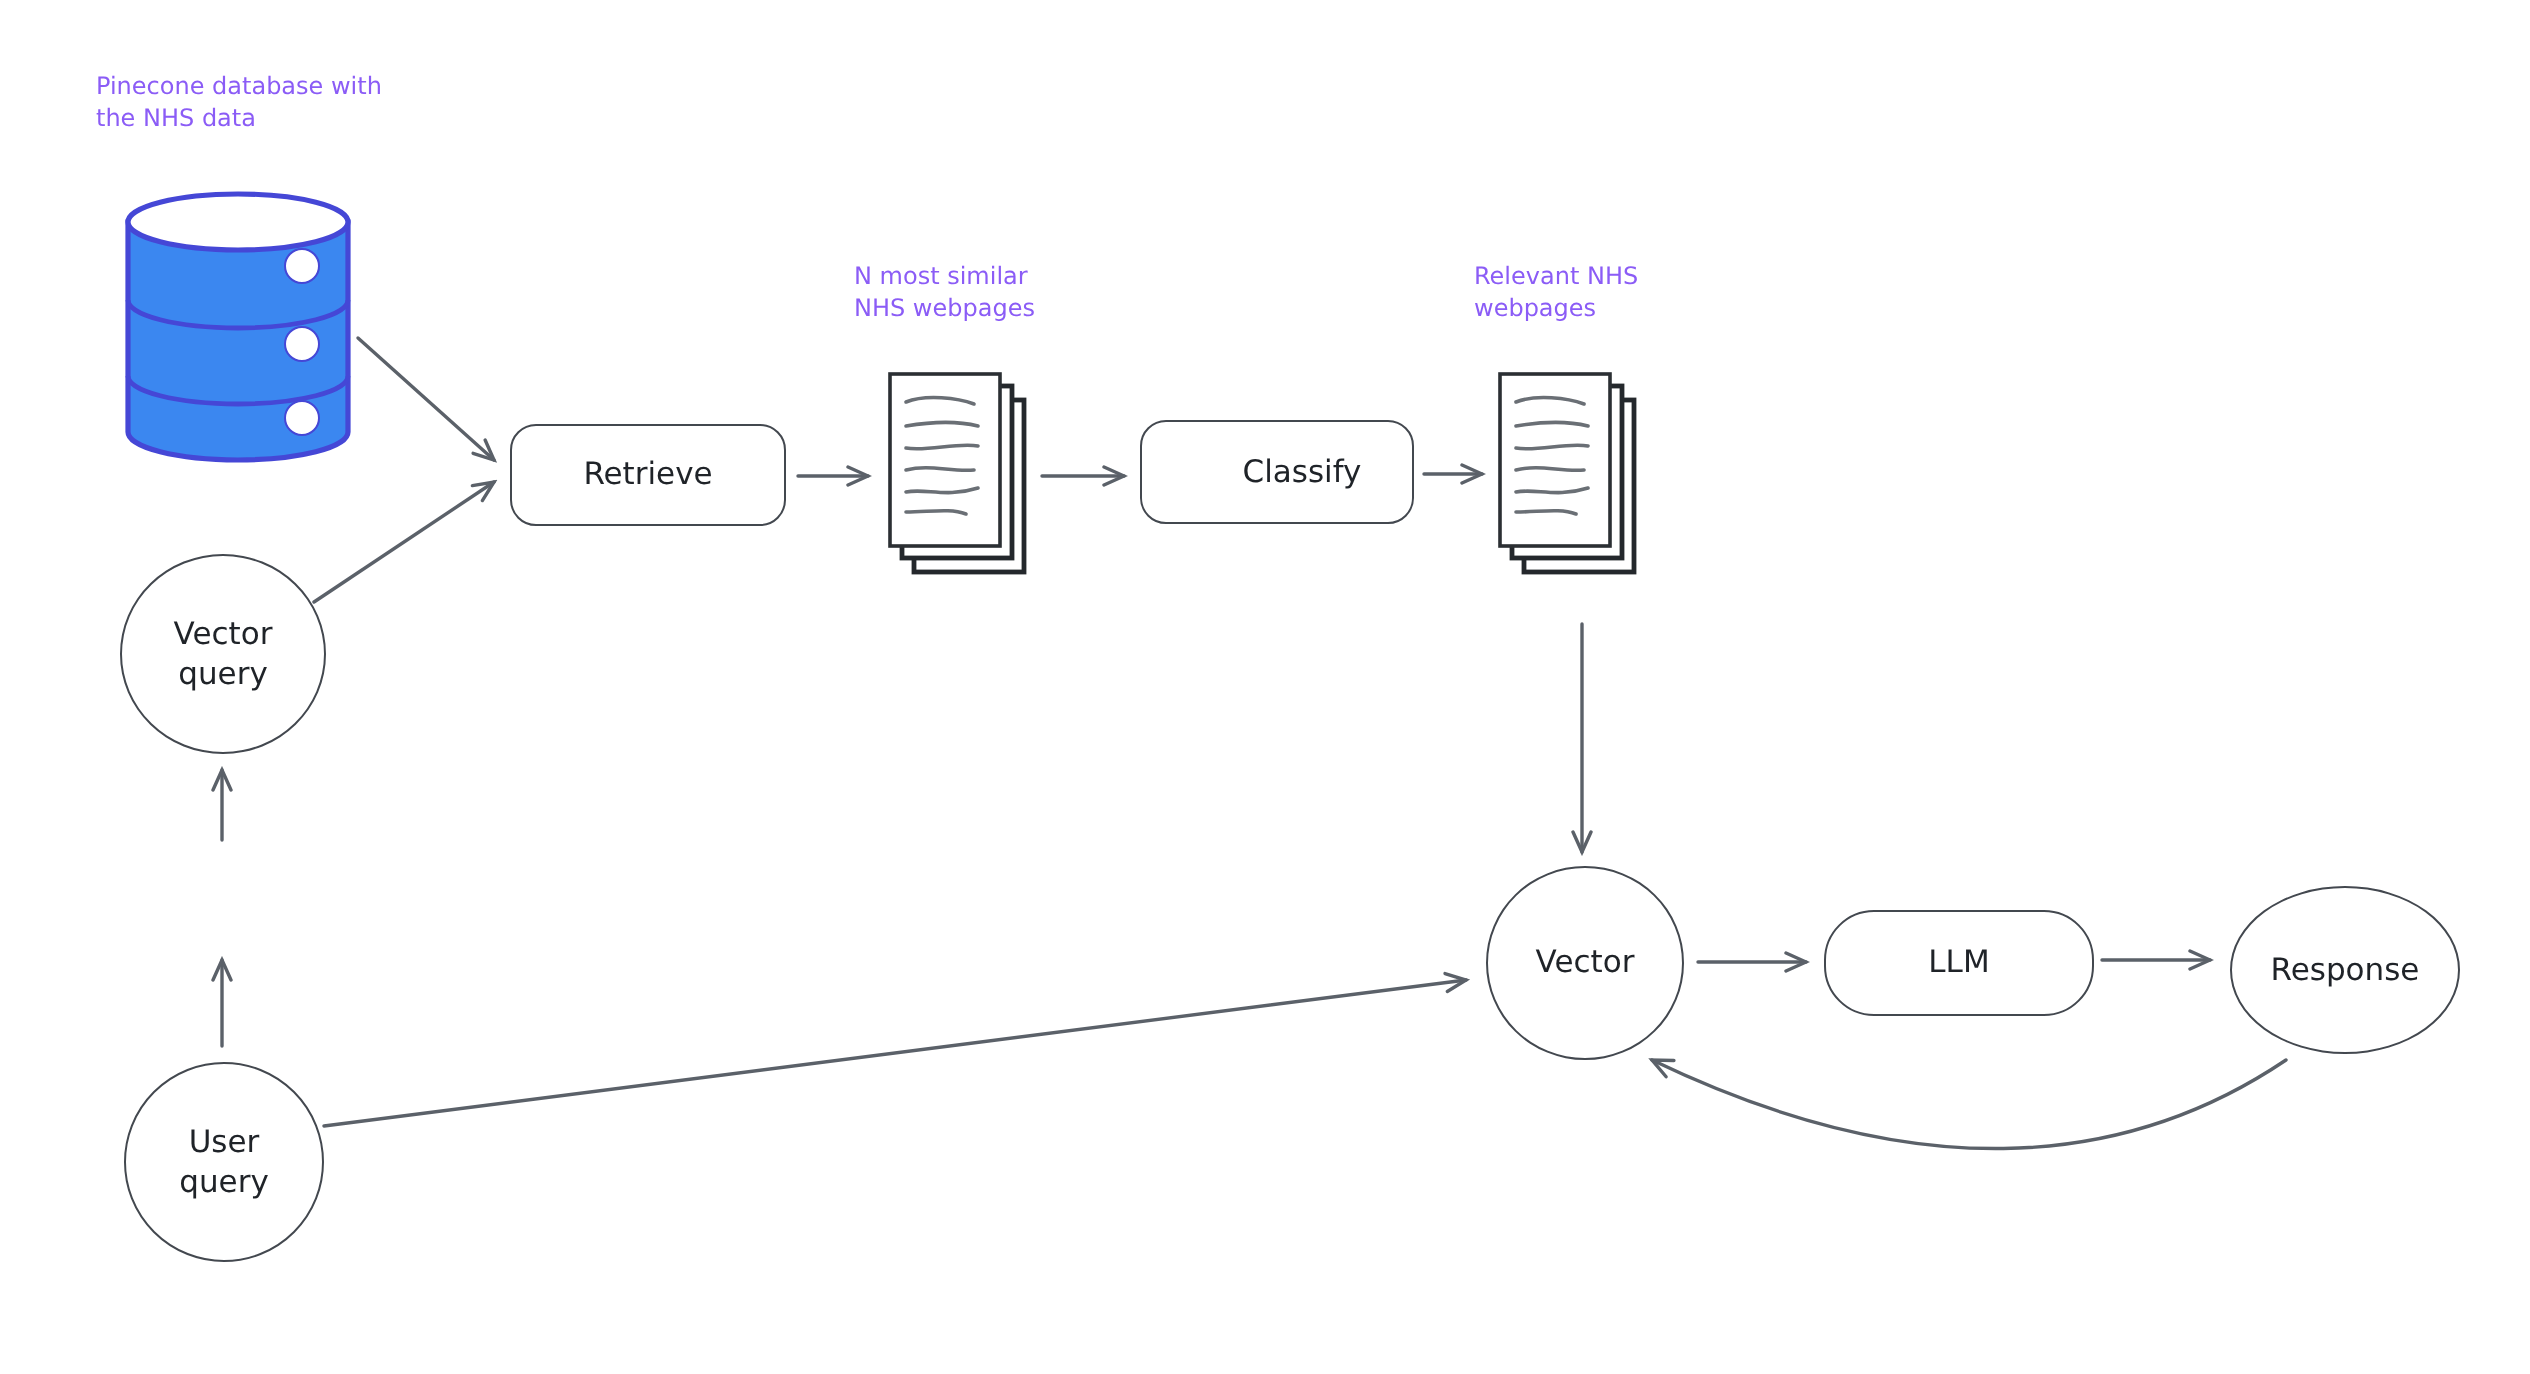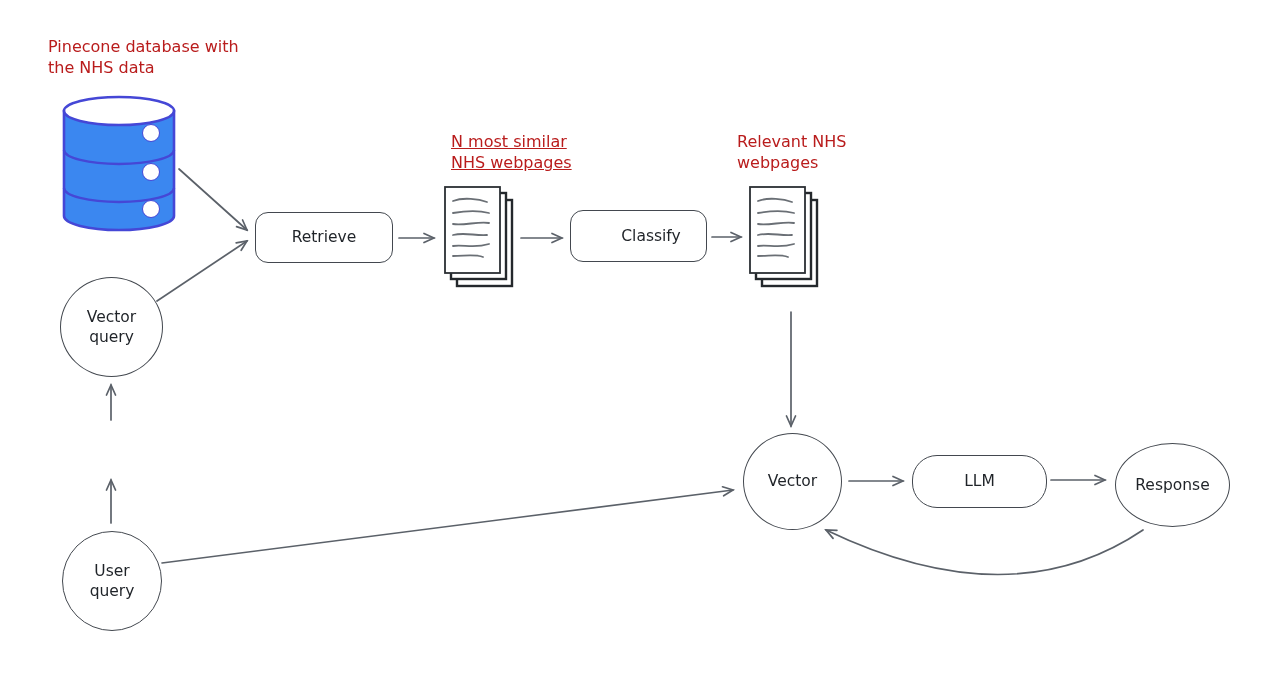--- a/index.html
+++ b/index.html
@@ -27,24 +27,24 @@
     box-sizing: border-box;
     font-size: 15.5px;
     line-height: 1.3;
     text-align: center;
     white-space: pre-line;
   }
   .box { border-radius: 13px; }
   .circle { border-radius: 50%; }
   .float-label {
     position: absolute;
-    font-size: 16px;
+    font-size: 12px;
     line-height: 1.32;
     white-space: pre-line;
-    color: #b91c1c;
+    color: #8b5cf6;
   }
   .arrowline { fill: none; stroke-linecap: round; }
   .arrowhead-path { fill: none; stroke: #5b6169; stroke-width: 1.7; stroke-linecap: round; }
   .page { fill: #ffffff; }
   .docline { fill: none; stroke: #6a6f75; stroke-width: 1.8; stroke-linecap: round; }
 </style>
 </head>
 <body>
 
 <div class="canvas">
@@ -101,21 +101,21 @@
       <path class="arrowline" d="M111,420 L111,385" marker-end="url(#ah)"></path>
       <path class="arrowline" d="M162,563 L733,490" marker-end="url(#ah)"></path>
       <path class="arrowline" d="M849,481 L903,481" marker-end="url(#ah)"></path>
       <path class="arrowline" d="M1051,480 L1105,480" marker-end="url(#ah)"></path>
       <path class="arrowline" d="M1143,530 C1060,586 955,592 826,530" marker-end="url(#ah)"></path>
     </g>
   </svg>
 
   <div class="float-label" style="left:48px; top:36px;">Pinecone database with
 the NHS data</div>
-  <div class="float-label" style="left:451px; top:131px;text-decoration:underline;">N most similar
+  <div class="float-label" style="left:427px; top:131px;">N most similar
 NHS webpages</div>
   <div class="float-label" style="left:737px; top:131px;">Relevant NHS
 webpages</div>
 
   <div class="node circle" style="left:60px; top:277px; width:103px; height:100px;">
     <span>Vector
 query</span>
   </div>
 
 

